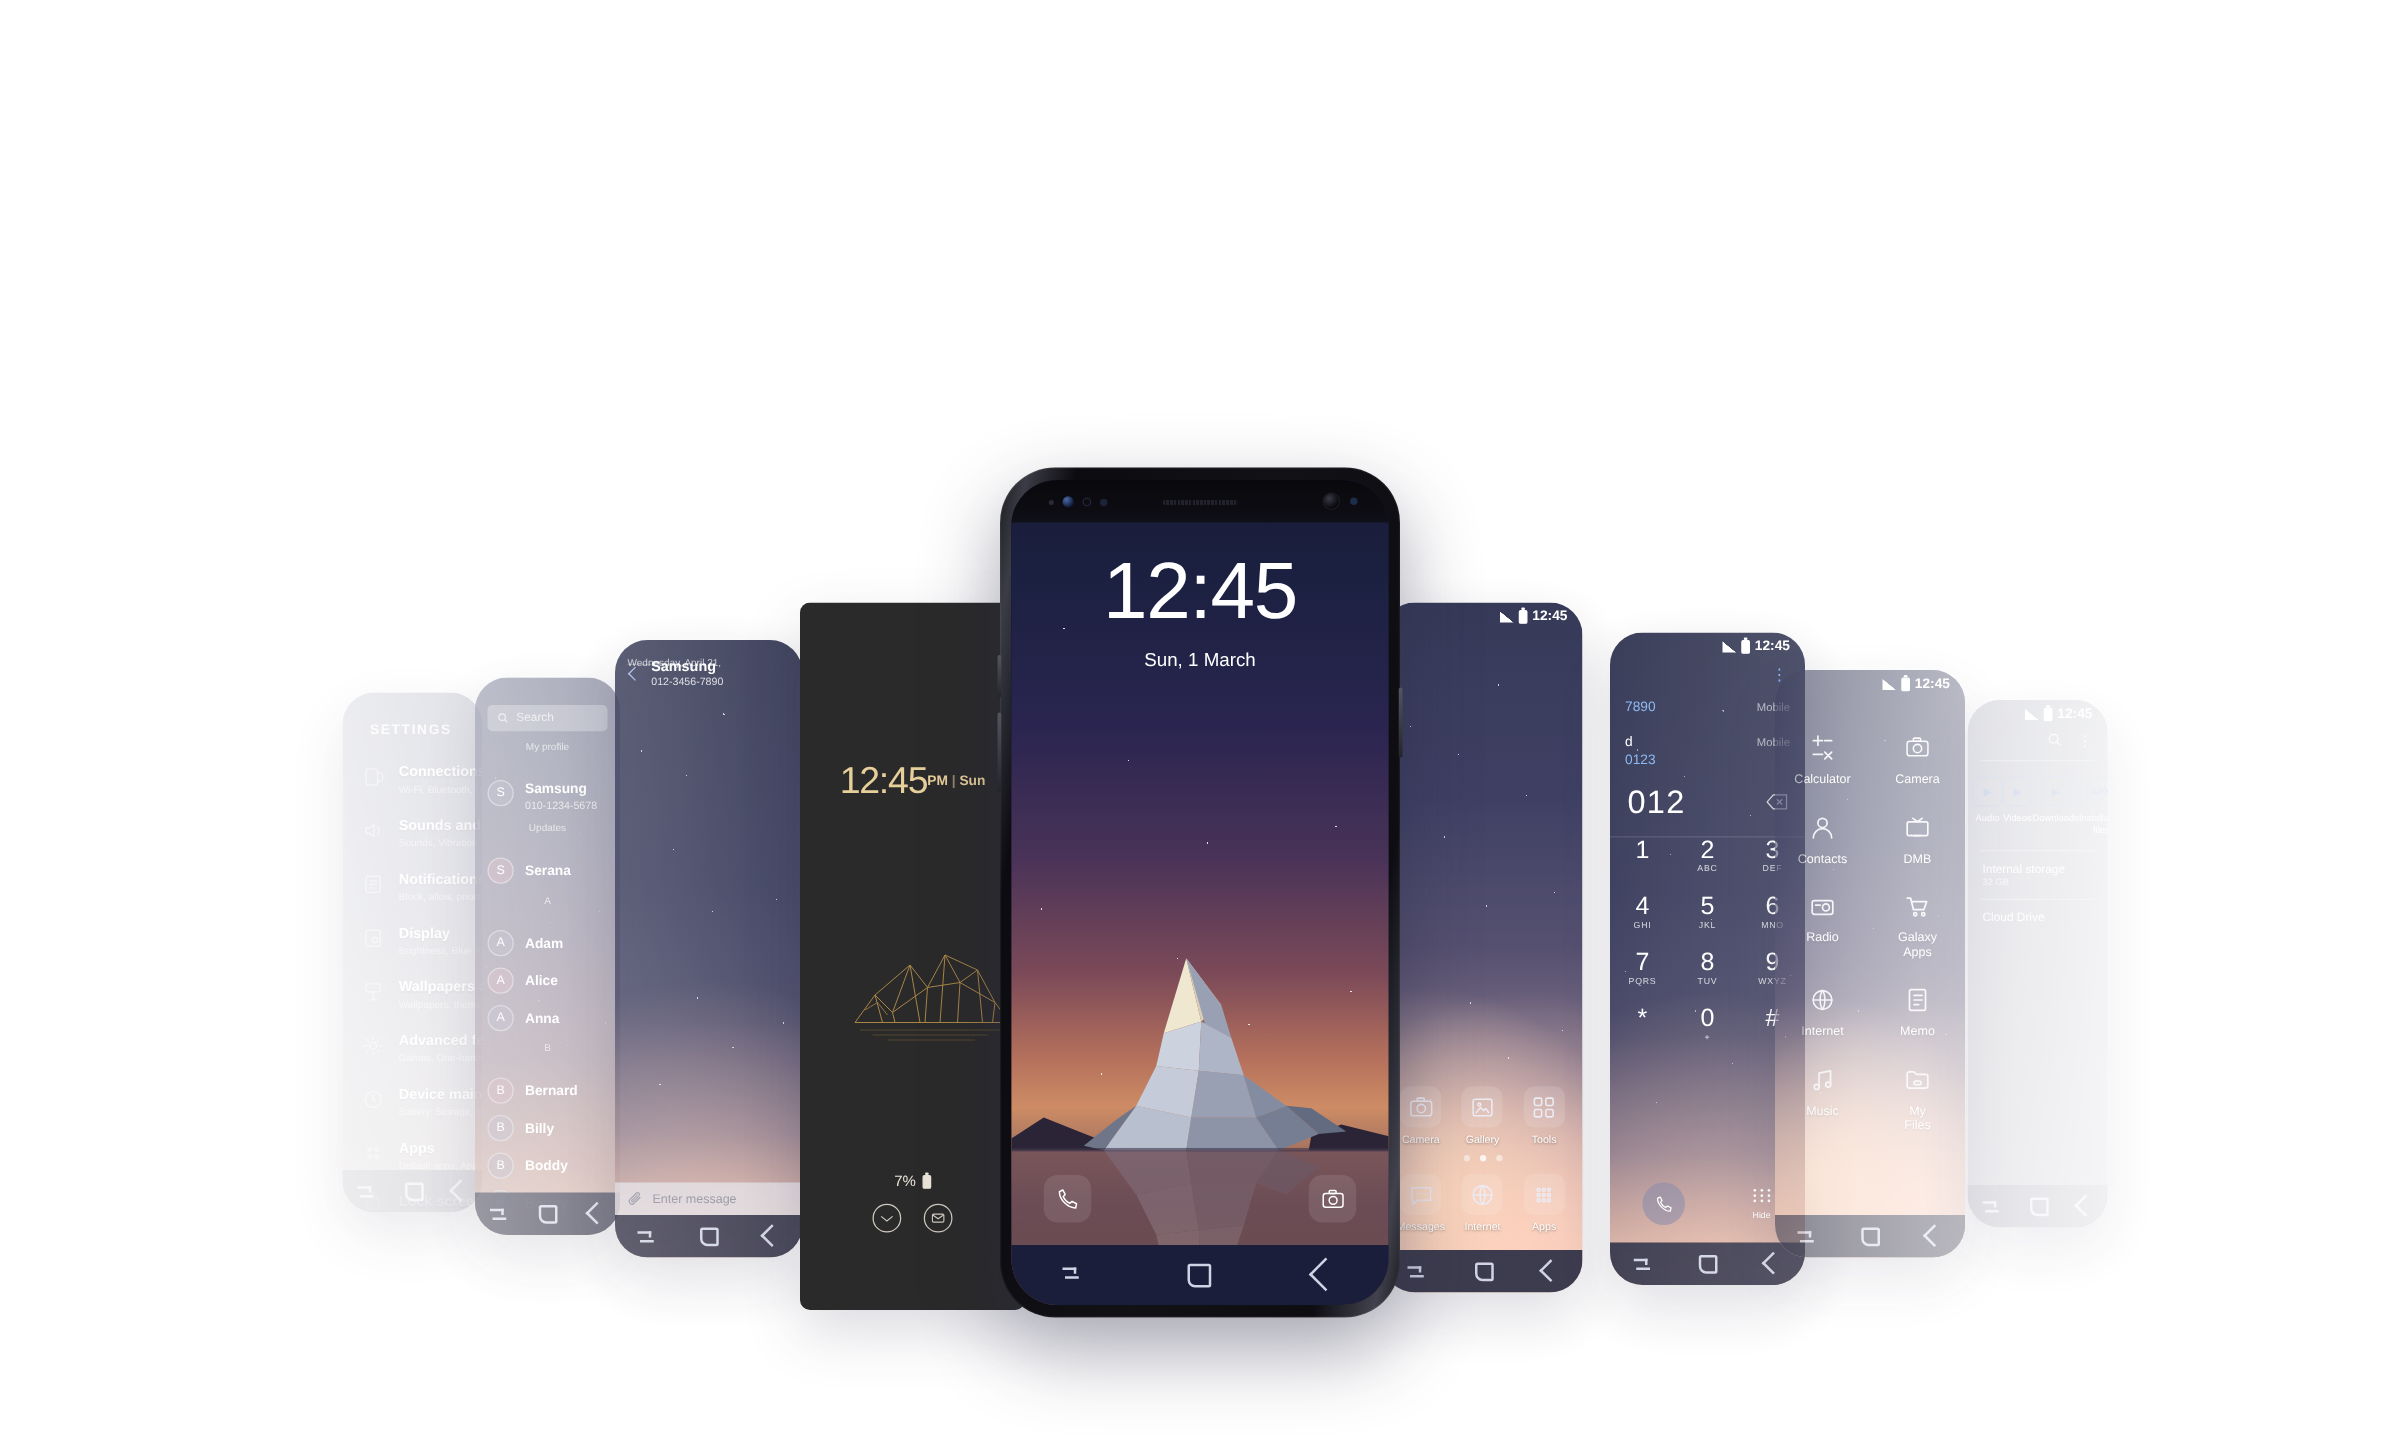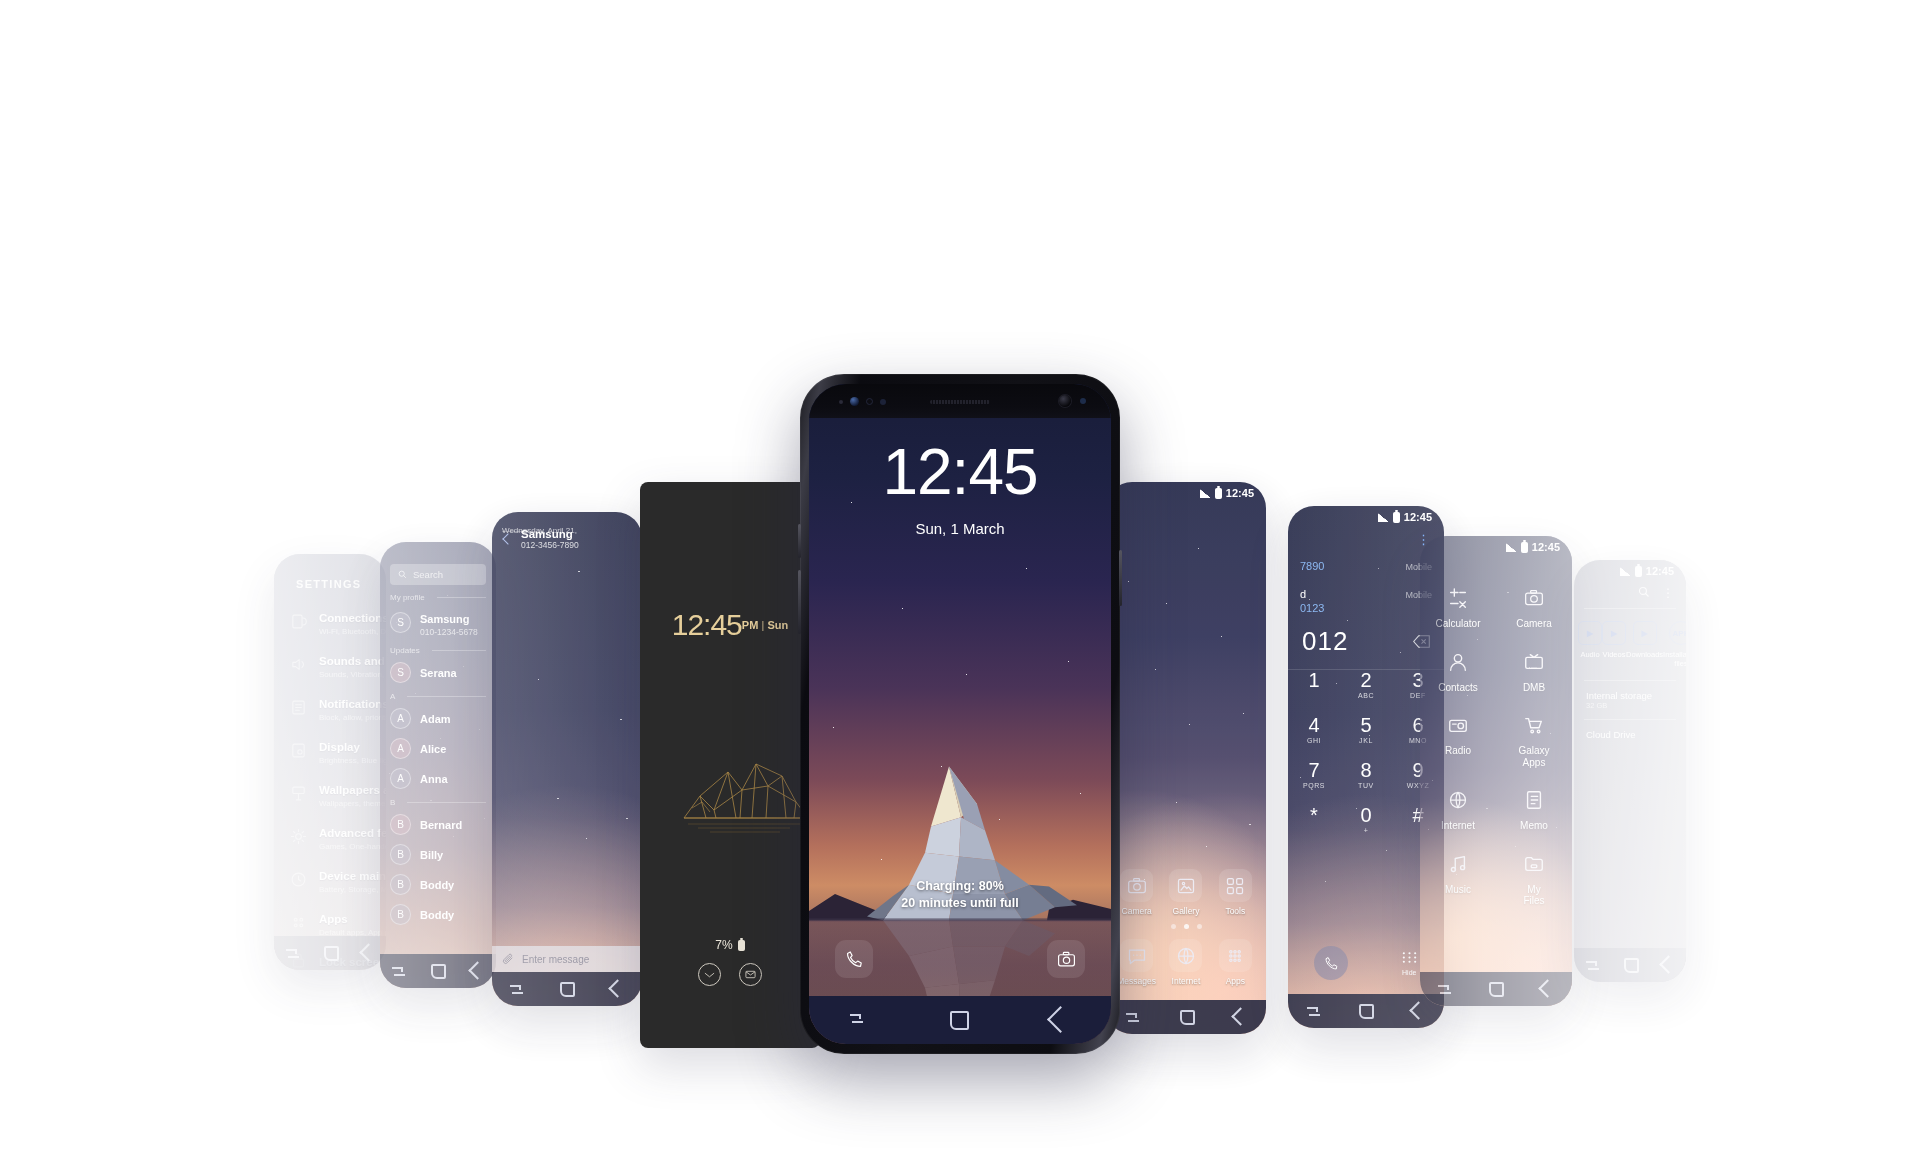--- a/index.html
+++ b/index.html
@@ -83,21 +83,21 @@
   .set-s { color:rgba(255,255,255,.62); font-size:8px; white-space:nowrap; margin-top:1px; }
 
   
   .contacts-bg { position:absolute; inset:0;
     background:linear-gradient(178deg,#757891 0%,#7e7f96 22%,#8b8499 46%,#a08f9b 68%,#c4a49f 86%,#ddbcae 100%); }
   .c-search { position:absolute; top:22px; left:10px; right:10px; height:21px;
     background:rgba(255,255,255,.30); border-radius:4px; display:flex;
     align-items:center; gap:6px; padding:0 8px; }
   .c-search span { color:rgba(255,255,255,.72); font-size:9.5px; }
   .c-sec { color:rgba(255,255,255,.68); font-size:8px; padding:5px 10px 2px;
-    display:flex; align-items:center; gap:12px; }
+    display:flex; align-items:center; gap:12px;flex-direction:column; }
   .c-sec i { flex:1; height:1px; background:rgba(255,255,255,.30); }
   .c-row { display:flex; align-items:center; gap:9px; padding:4.5px 10px; }
   .av { width:21px; height:21px; border-radius:50%; display:flex; align-items:center;
     justify-content:center; color:#fff; font-size:10px; border:1px solid rgba(255,255,255,.42); }
   .av.p { background:rgba(196,150,166,.5); } .av.g { background:rgba(160,158,180,.42); }
   .c-n { color:#fff; font-size:11px; font-weight:bold; }
   .c-p { color:rgba(255,255,255,.70); font-size:8.5px; }
 
   
   .m-head { position:absolute; top:16px; left:0; right:0; display:flex;
@@ -916,24 +916,20 @@
           <i class="s4"></i>
         </div>
         <div class="speaker"></div>
         <div class="cam"></div>
         <div class="cam2"></div>
       </div>
 
       <div class="hero-clock">12:45</div>
       <div class="hero-date">Sun, 1 March</div>
 
-      <div class="hero-charge">
-        <div>Charging: 80%</div>
-        <div>20 minutes until full</div>
-      </div>
 
       <div class="hero-shortcuts">
         <div class="sc">
           <svg width="19" height="19" viewBox="0 0 24 24">
               <path d="M6.6 2.5 L9 7 L7 9.4c1.2 2.6 4 5.4 6.6 6.6L16 14l4.5 2.4-.9 4.3c-8 0-16.4-8.4-16.4-16.4z" fill="none" stroke="#fff" stroke-width="1.5" stroke-linejoin="round"></path>
             </svg>
         </div>
         <div class="sc">
           <svg width="19" height="19" viewBox="0 0 24 24">
             <rect x="2" y="6" width="20" height="14" rx="2.5" fill="none" stroke="#fff" stroke-width="1.5"></rect>

